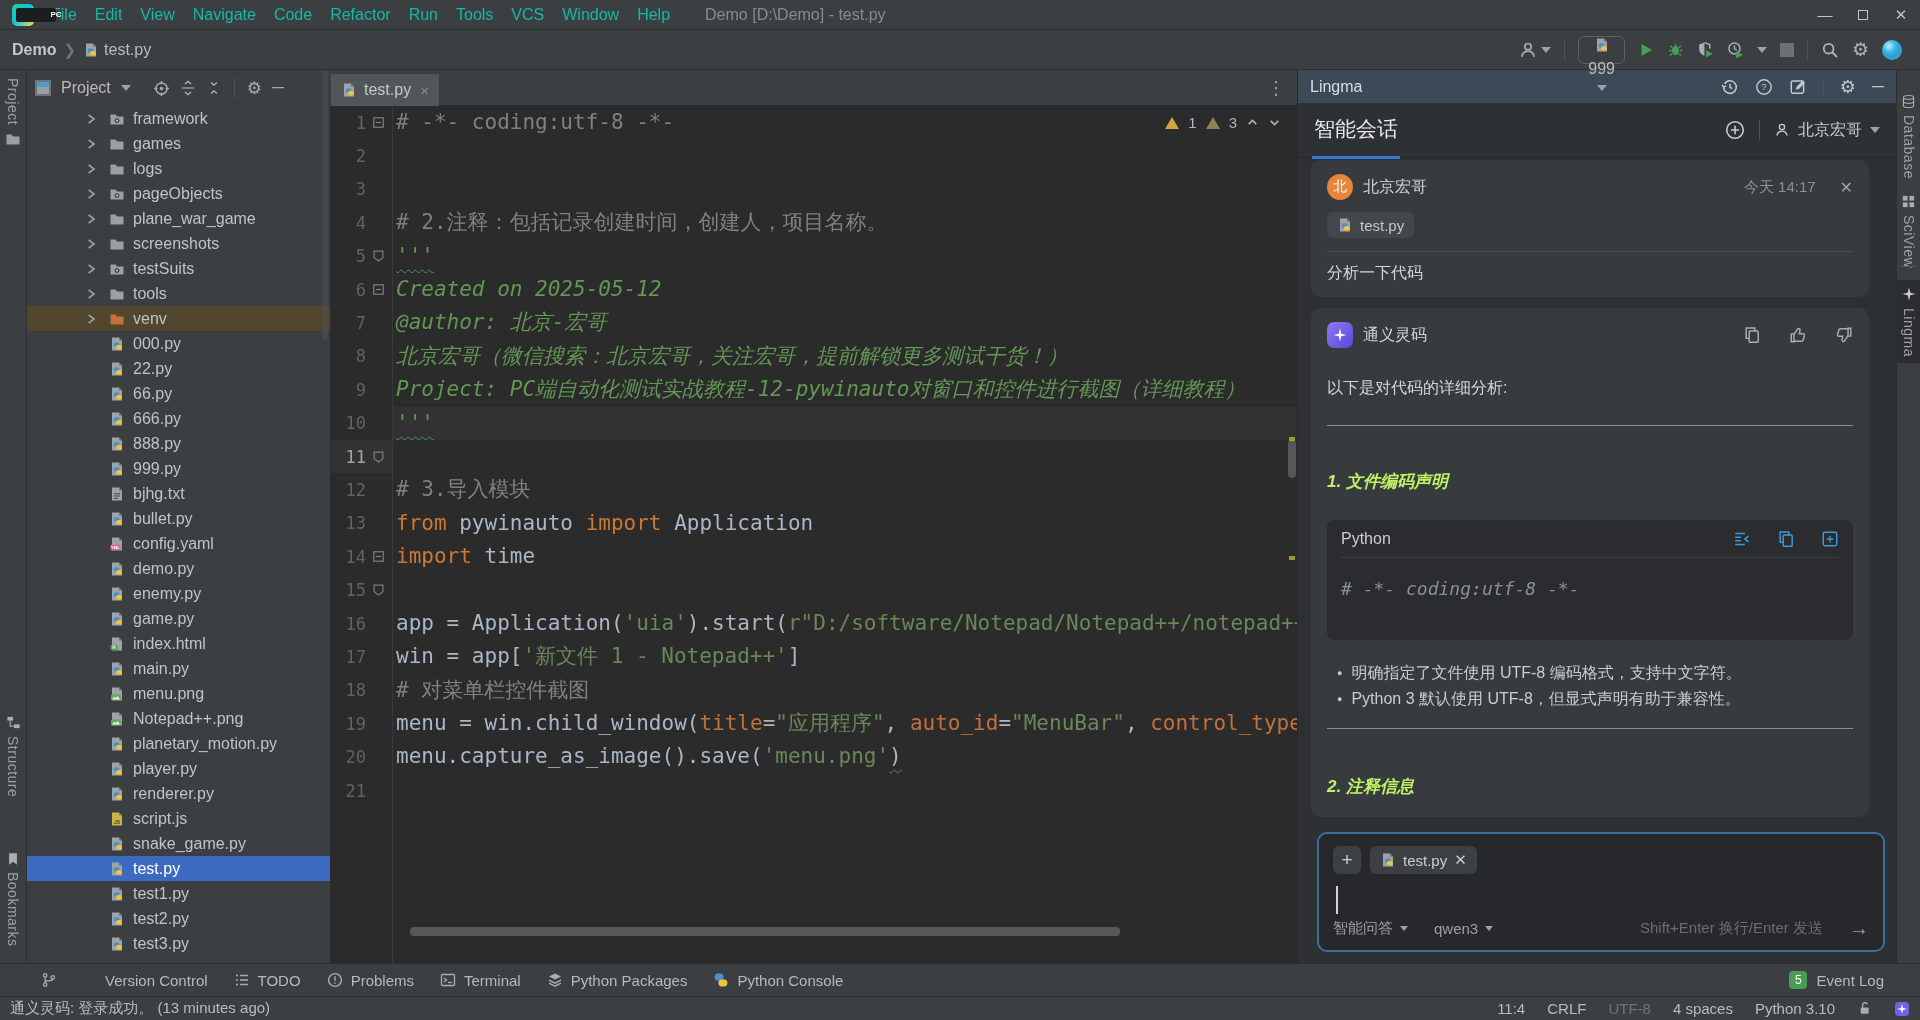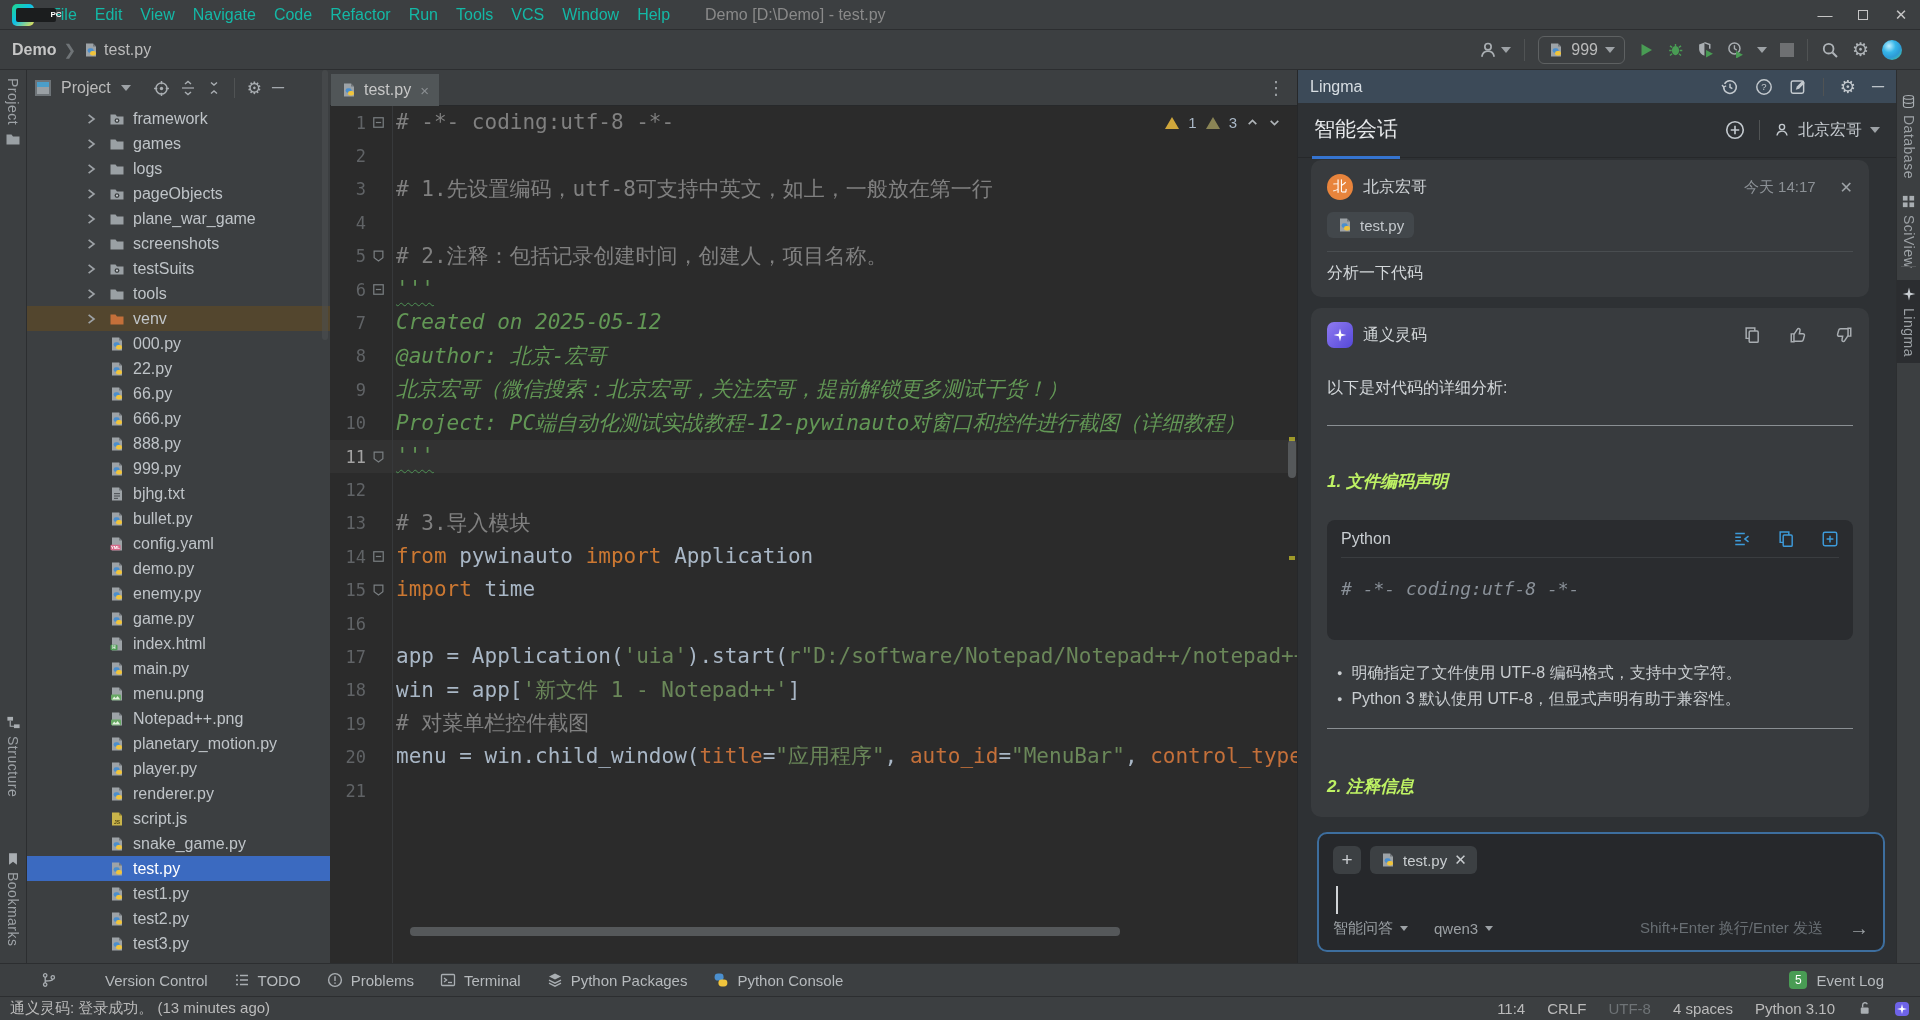--- a/index.html
+++ b/index.html
@@ -27,21 +27,21 @@
   .wc-max{width:10px;height:10px;border:1.4px solid #C5C5C5;}
 
   
   #navbar{position:absolute;top:30px;left:0;right:0;height:40px;background:var(--bar);
     border-bottom:1px solid var(--border);display:flex;align-items:center;padding:0 12px;z-index:29;}
   #crumb-project{font-weight:bold;font-size:16px;color:#C7C7C7;}
   .crumb-sep{color:#6F7477;margin:0 7px;font-size:15px;}
   #crumb-file{font-size:16px;color:#BBBBBB;margin-left:5px;}
   #nav-right{margin-left:auto;display:flex;align-items:center;gap:13px;padding-right:6px;}
   .vdiv{width:1px;height:22px;background:#505354;}
-  #run-config{border:1px solid #5E6162;border-radius:6px;height:28px;display:flex;align-items:center;gap:7px;padding:0 9px;}
+  #run-config{border:1px solid #5E6162;border-radius:6px;height:28px;display:flex;align-items:center;gap:7px;padding:0 9px;flex-direction:column;}
   #run-config .lbl{font-size:16px;color:#BBBBBB;}
   .caret-down{width:0;height:0;border-left:5px solid transparent;border-right:5px solid transparent;border-top:6px solid #9DA2A6;}
   .toolbtn{display:flex;align-items:center;justify-content:center;}
   .stop-sq{width:14px;height:14px;background:#6E7072;}
   #lingma-ball{width:20px;height:20px;border-radius:50%;
     background:radial-gradient(circle at 35% 30%,#BFEFFF 0%,#35B5E8 35%,#2E9AD6 60%,#47D98A 100%);}
 
   
   #left-stripe{position:absolute;top:70px;bottom:57px;left:0;width:27px;background:var(--bar);border-right:1px solid var(--border);}
   #project-panel{position:absolute;top:70px;bottom:57px;left:27px;width:303px;background:var(--bar);}
@@ -888,38 +888,38 @@
         <span class="gicon"></span>
       </div>
       <div class="g-row">
         <span class="num">21</span>
         <span class="gicon"></span>
       </div>
     </div>
   <div id="code-area">
       <div class="c-row"><span class="tk-cm"># -*- coding:utf-8 -*-</span></div>
       <div class="c-row"></div>
-      <div class="c-row"><span class="tk-cm"># 1.先设置编码，utf-8可支持中英文，如上，一般放在第一行</span></div>
       <div class="c-row"></div>
       <div class="c-row"><span class="tk-cm"># 2.注释：包括记录创建时间，创建人，项目名称。</span></div>
       <div class="c-row"><span class="tk-doc sq">'''</span></div>
       <div class="c-row"><span class="tk-doci">Created on 2025-05-12</span></div>
       <div class="c-row"><span class="tk-doci">@author: 北京-宏哥</span></div>
       <div class="c-row"><span class="tk-doci">北京宏哥（微信搜索：北京宏哥，关注宏哥，提前解锁更多测试干货！）</span></div>
       <div class="c-row"><span class="tk-doci">Project: PC端自动化测试实战教程-12-pywinauto对窗口和控件进行截图（详细教程）</span></div>
       <div class="c-row caret"><span class="tk-doc sq">'''</span></div>
       <div class="c-row"></div>
       <div class="c-row"><span class="tk-cm"># 3.导入模块</span></div>
       <div class="c-row"><span class="tk-kw">from</span><span class="tk-df"> pywinauto </span><span class="tk-kw">import</span><span class="tk-df"> Application</span></div>
       <div class="c-row"><span class="tk-kw">import</span><span class="tk-df"> time</span></div>
       <div class="c-row"></div>
       <div class="c-row"><span class="tk-df">app = Application(</span><span class="tk-st">'uia'</span><span class="tk-df">).start(</span><span class="tk-st">r"D:/software/Notepad/Notepad++/notepad++.exe"</span></div>
       <div class="c-row"><span class="tk-df">win = app[</span><span class="tk-st">'新文件 1 - Notepad++'</span><span class="tk-df">]</span></div>
       <div class="c-row"><span class="tk-cm"># 对菜单栏控件截图</span></div>
       <div class="c-row"><span class="tk-df">menu = win.child_window(</span><span class="tk-pa">title</span><span class="tk-df">=</span><span class="tk-st">"应用程序"</span><span class="tk-df">, </span><span class="tk-pa">auto_id</span><span class="tk-df">=</span><span class="tk-st">"MenuBar"</span><span class="tk-df">, </span><span class="tk-pa">control_type</span></div>
+      <div class="c-row"><span class="tk-df">menu.capture_as_image().save(</span><span class="tk-st">'menu.png'</span><span class="tk-df sq">)</span></div>
     </div>
   <div id="v-scroll"></div>
   <div class="stripe-mark" style="top:367px;"></div>
   <div class="stripe-mark" style="top:486px;"></div>
   <div id="h-scroll"></div>
 </div>
 
 <div id="lingma">
   <div id="lm-header">
     <span id="lm-title">Lingma</span>

